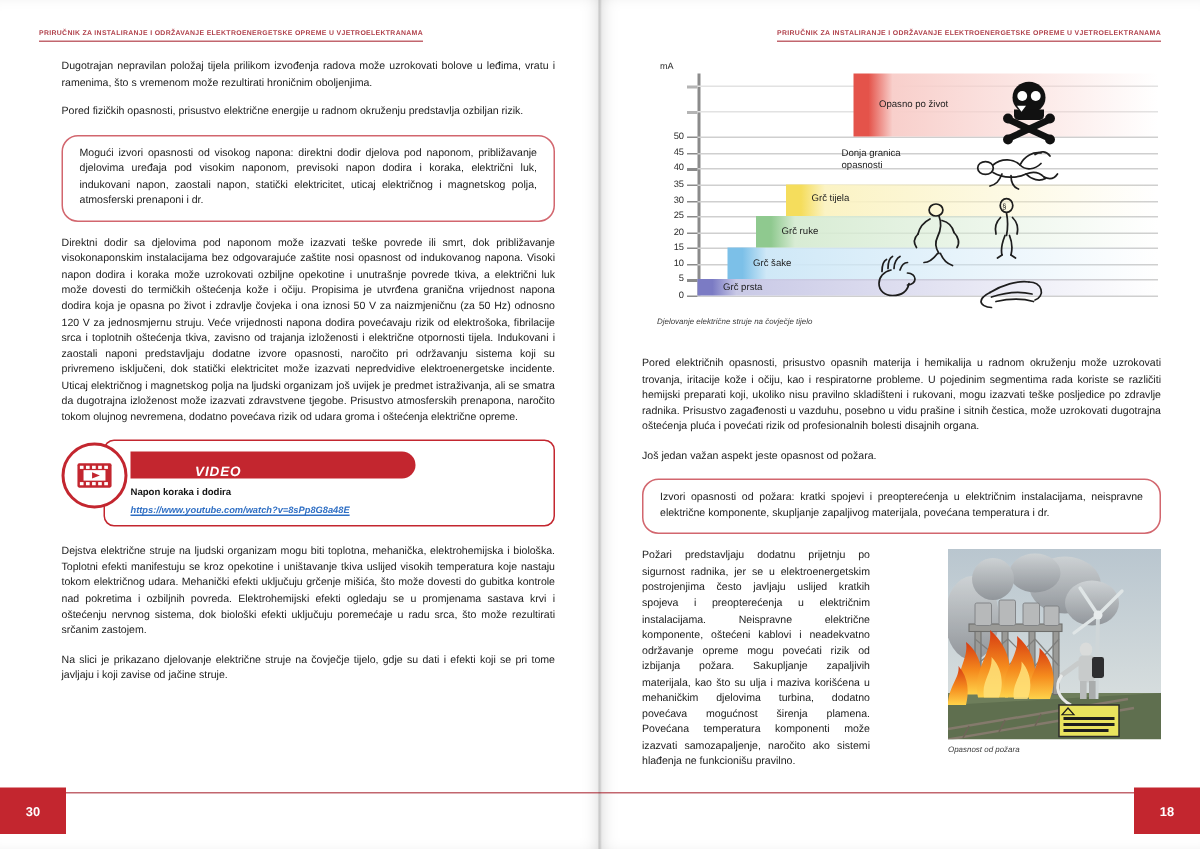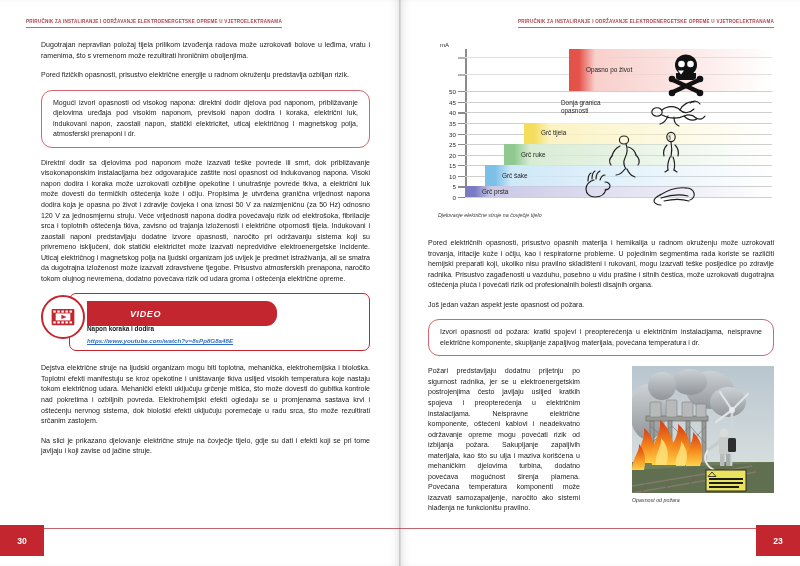--- a/index.html
+++ b/index.html
@@ -78,24 +78,24 @@
     position: absolute;
     left: 28px; right: 0; top: 0;
     height: 58px;
     border: 1.2px solid #c3262f;
     border-radius: 7px;
     background: #ffffff;
   }
   .videobar {
     position: absolute;
     left: 17px; top: 7px;
-    width: 190px; height: 25px;
+    width: 190px; height: 18px;
     background: #c3262f;
     border-radius: 0 11px 11px 0;
-    display: flex; align-items: center;
+    display: flex; align-items: flex-end;
   }
   .videobar span {
     margin-left: 43px;
     color: #ffffff;
     font-weight: 700;
     font-style: italic;
     font-size: 9px;
     letter-spacing: .6px;
   }
   .videoicon {
@@ -519,17 +519,17 @@
               </g>
               <polygon points="80,106 84,110.5 76,110.5" fill="#e9e35e" stroke="#1d1d1d" stroke-width=".8"></polygon>
             </g>
           </svg>
         </div>
         <div class="firecaption">Opasnost od požara</div>
       </div>
     </div>
 
     <div class="footrule"></div>
-    <div class="pagenum">23</div>
+    <div class="pagenum">18</div>
   </div>
 
   <div class="gutter"></div>
 </div>
 
 </body></html>

